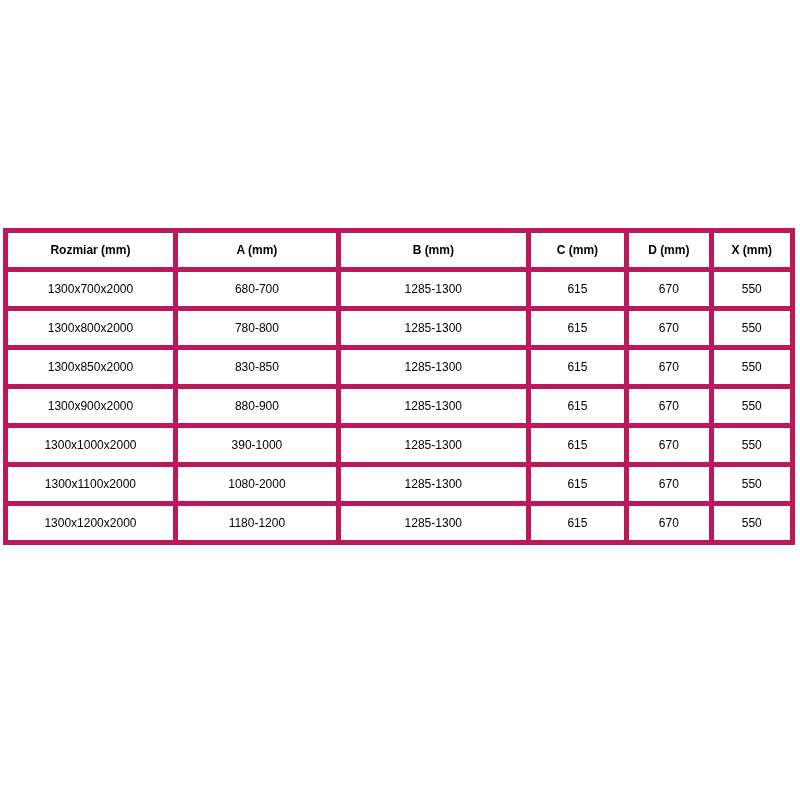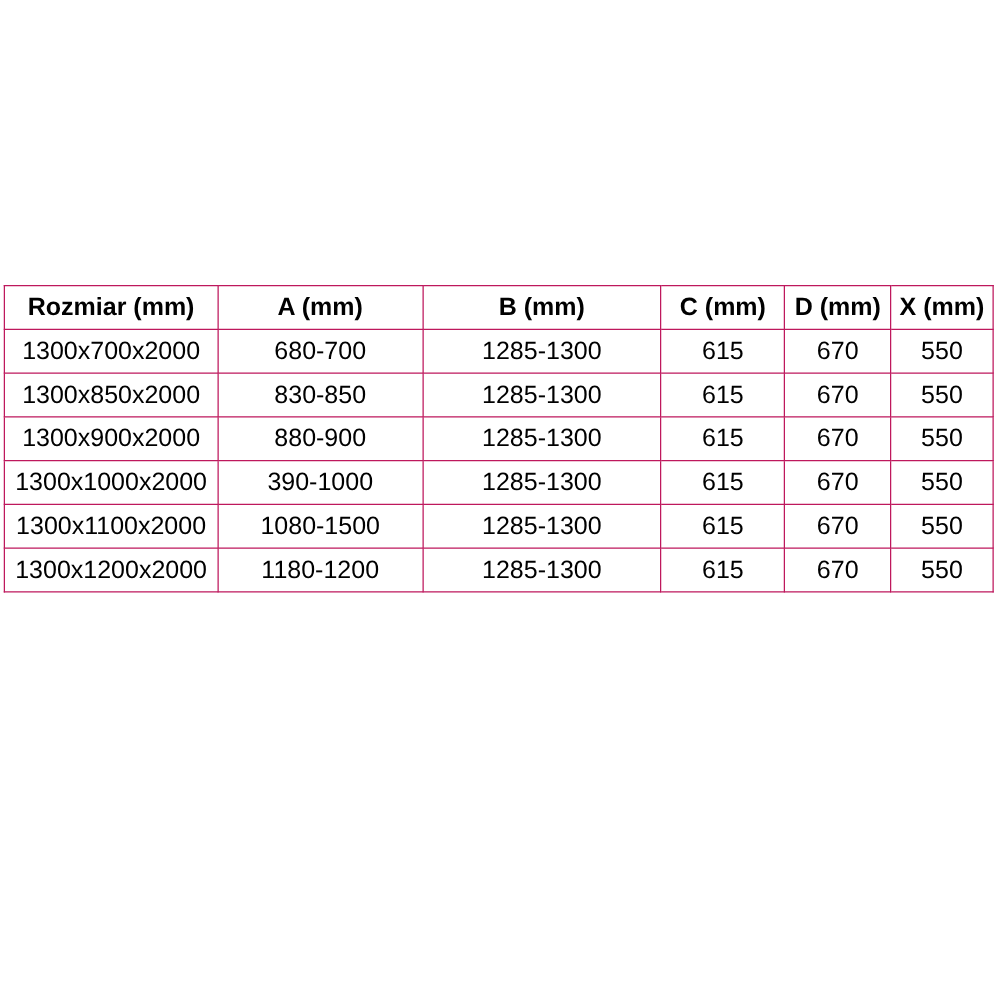--- a/index.html
+++ b/index.html
@@ -21,25 +21,25 @@
     width: 792px;
   }
   table.spec-table {
     width: 100%;
     border-collapse: collapse;
     table-layout: fixed;
     background: #ffffff;
   }
   table.spec-table th,
   table.spec-table td {
-    border: 1px solid #be185d;
+    border: 5px solid #be185d;
     height: 34px; 
     text-align: center;
     vertical-align: middle;
-    font-size: 20px;
+    font-size: 12px;
     padding: 0 2px;
     overflow: hidden;
     white-space: nowrap;
   }
   table.spec-table th {
     font-weight: bold;
     background: #ffffff;
   }
   table.spec-table td {
     font-weight: normal;
@@ -72,20 +72,28 @@
     <tbody>
         <tr>
           <td>1300x700x2000</td>
           <td>680-700</td>
           <td>1285-1300</td>
           <td>615</td>
           <td>670</td>
           <td>550</td>
         </tr>
         <tr>
+          <td>1300x800x2000</td>
+          <td>780-800</td>
+          <td>1285-1300</td>
+          <td>615</td>
+          <td>670</td>
+          <td>550</td>
+        </tr>
+        <tr>
           <td>1300x850x2000</td>
           <td>830-850</td>
           <td>1285-1300</td>
           <td>615</td>
           <td>670</td>
           <td>550</td>
         </tr>
         <tr>
           <td>1300x900x2000</td>
           <td>880-900</td>
@@ -97,21 +105,21 @@
         <tr>
           <td>1300x1000x2000</td>
           <td>390-1000</td>
           <td>1285-1300</td>
           <td>615</td>
           <td>670</td>
           <td>550</td>
         </tr>
         <tr>
           <td>1300x1100x2000</td>
-          <td>1080-1500</td>
+          <td>1080-2000</td>
           <td>1285-1300</td>
           <td>615</td>
           <td>670</td>
           <td>550</td>
         </tr>
         <tr>
           <td>1300x1200x2000</td>
           <td>1180-1200</td>
           <td>1285-1300</td>
           <td>615</td>

